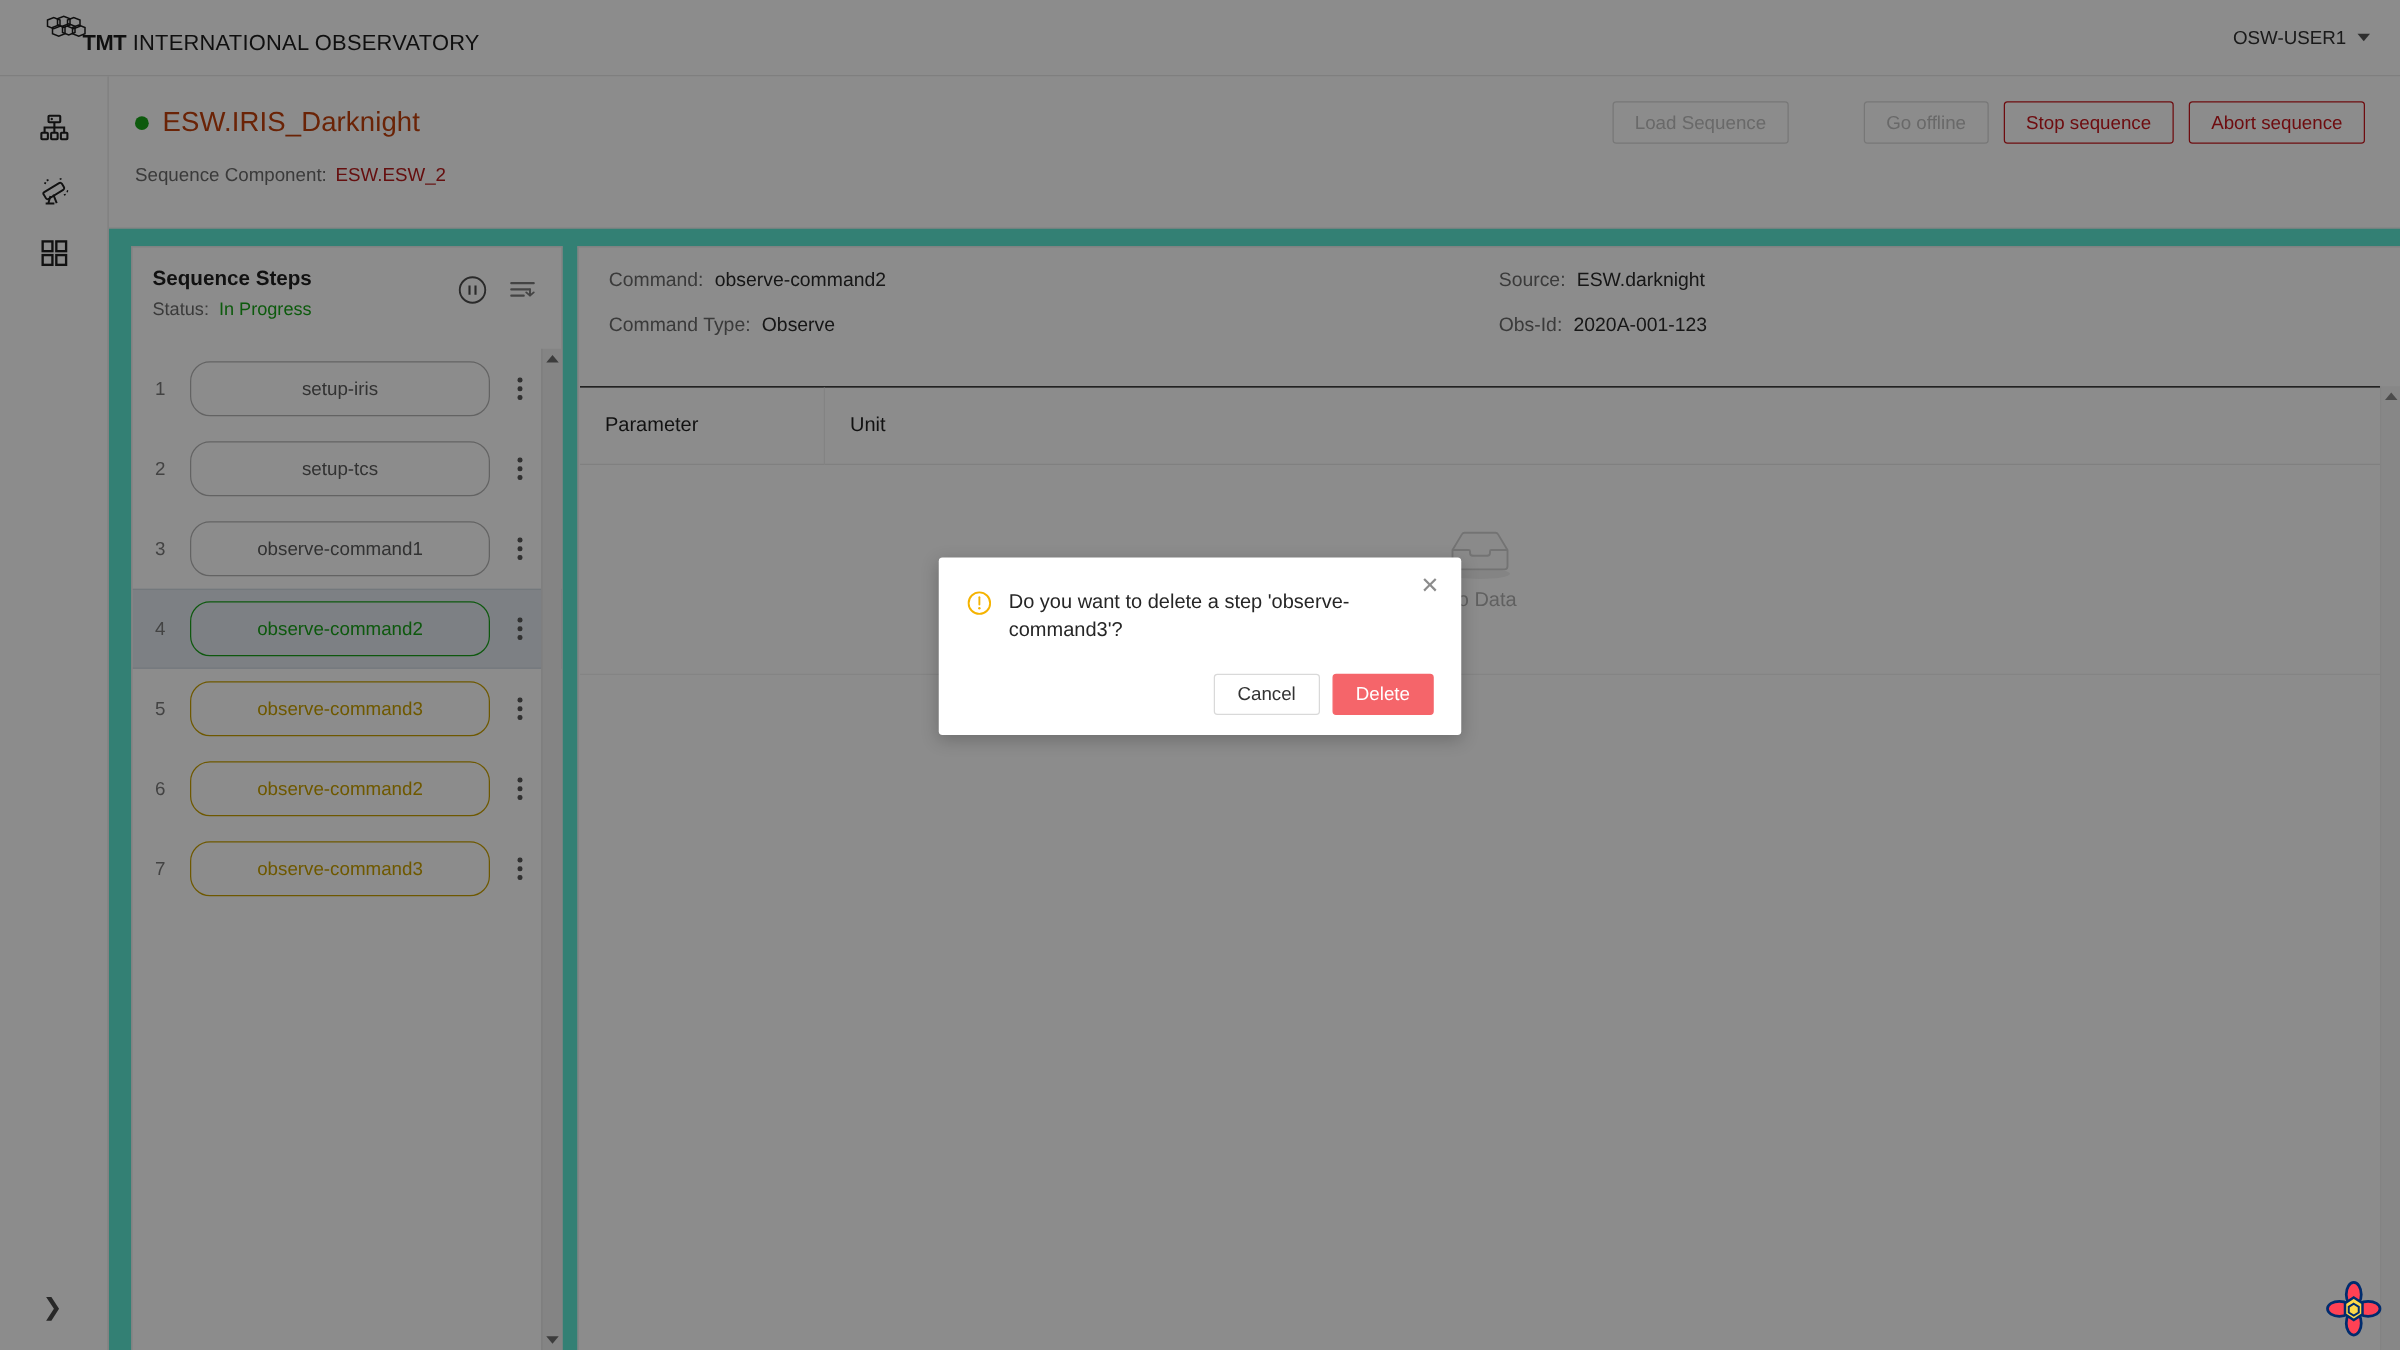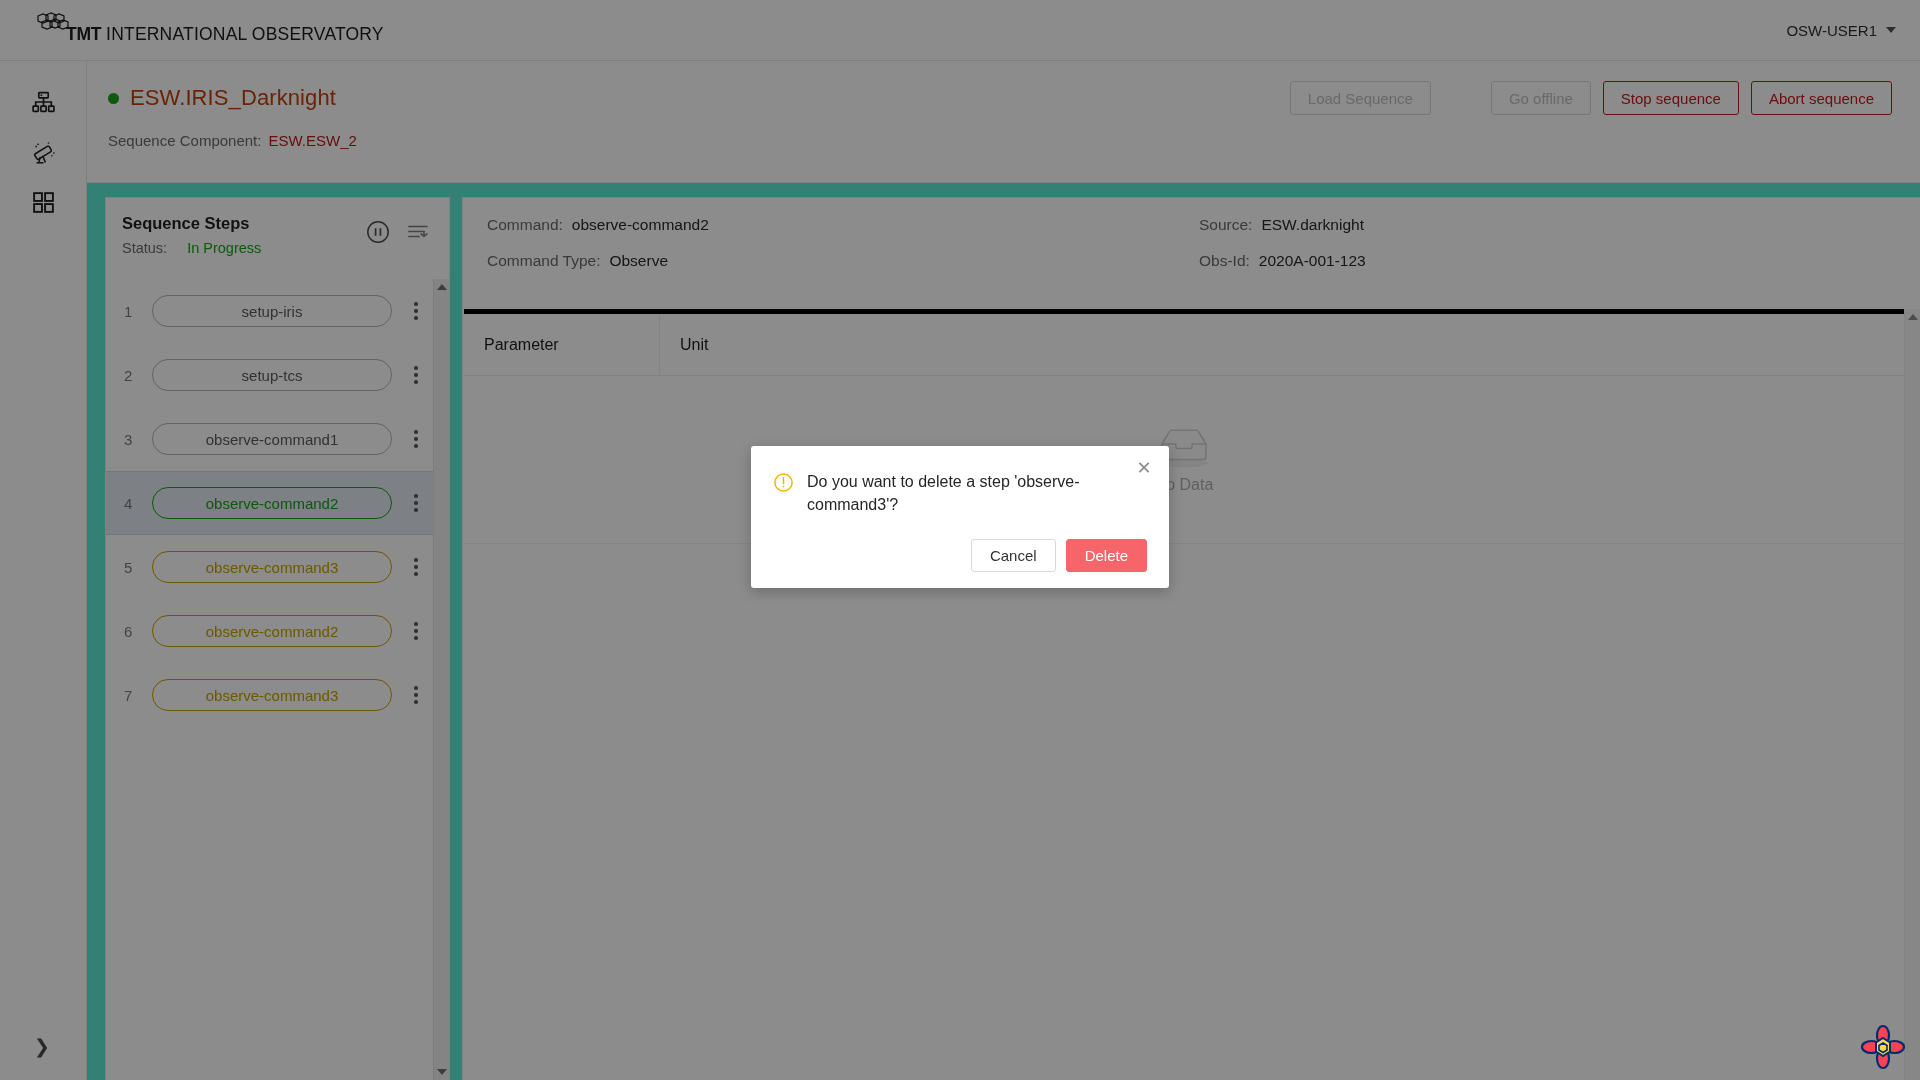--- a/index.html
+++ b/index.html
@@ -134,21 +134,21 @@
     background: #ffffff;
     border: 1px solid #ececec;
     border-bottom: none;
   }
   .steps-head {
     padding: 16px 0 12px 16px;
     display: flex; align-items: flex-start;
   }
   .steps-title { font-size: 16.5px; font-weight: bold; color: #1f1f1f; }
   .steps-status { margin-top: 7px; font-size: 14.5px; color: #6b6b6b; }
-  .steps-status .inprog { color: #19a519; margin-left: 20px; }
+  .steps-status .inprog { color: #19a519; margin-left: 8px; }
   .steps-head-icons {
     margin-left: auto; margin-right: 18px; margin-top: 5px;
     display: flex; align-items: center; gap: 14px;
   }
   .icon-btn { cursor: pointer; display: flex; align-items: center; }
   
   .steps-list {
     position: absolute; top: 81px; left: 0; right: 0; bottom: 0;
     overflow: hidden;
   }
@@ -164,21 +164,21 @@
     border-top: 1px solid #d2dae2;
   }
   .step-row.selected::after {
     content: ""; position: absolute; right: 0; top: -1px; bottom: -1px;
     width: 4px; background: #2c2c9e;
   }
   .step-idx {
     width: 28px; font-size: 15px; color: #7a7a7a; text-align: left;
   }
   .step-pill {
-    width: 240px; height: 32px;
+    width: 240px; height: 44px;
     border-radius: 16px;
     display: flex; align-items: center; justify-content: center;
     font-size: 15px;
     cursor: pointer;
     background: transparent;
   }
   .step-pill.pending { border: 1px solid #b5b5b5; color: #5c5c5c; }
   .step-pill.success { border: 1px solid #1aa11a; color: #1aa11a; }
   .step-pill.queued  { border: 1px solid #c9a100; color: #c9a100; }
   .step-menu {
@@ -216,21 +216,21 @@
   .meta-row {
     display: flex; margin-bottom: 18px; font-size: 15.5px;
   }
   .meta-left { width: 700px; display: flex; }
   .meta-right { display: flex; margin-left: 12px; }
   .meta-label { color: #6b6b6b; }
   .meta-value { color: #2a2a2a; margin-left: 9px; }
   
   .ptable {
     position: absolute; top: 111px; left: 1px; right: 16px; bottom: 0;
-    border-top: 5px solid #000000;
+    border-top: 1px solid #000000;
   }
   .pt-head {
     display: flex; height: 62px; align-items: center;
     border-bottom: 1px solid #e9e9e9;
     font-size: 16px; color: #1f1f1f;
   }
   .pt-th {
     padding-left: 20px; height: 62px;
     display: flex; align-items: center;
   }

